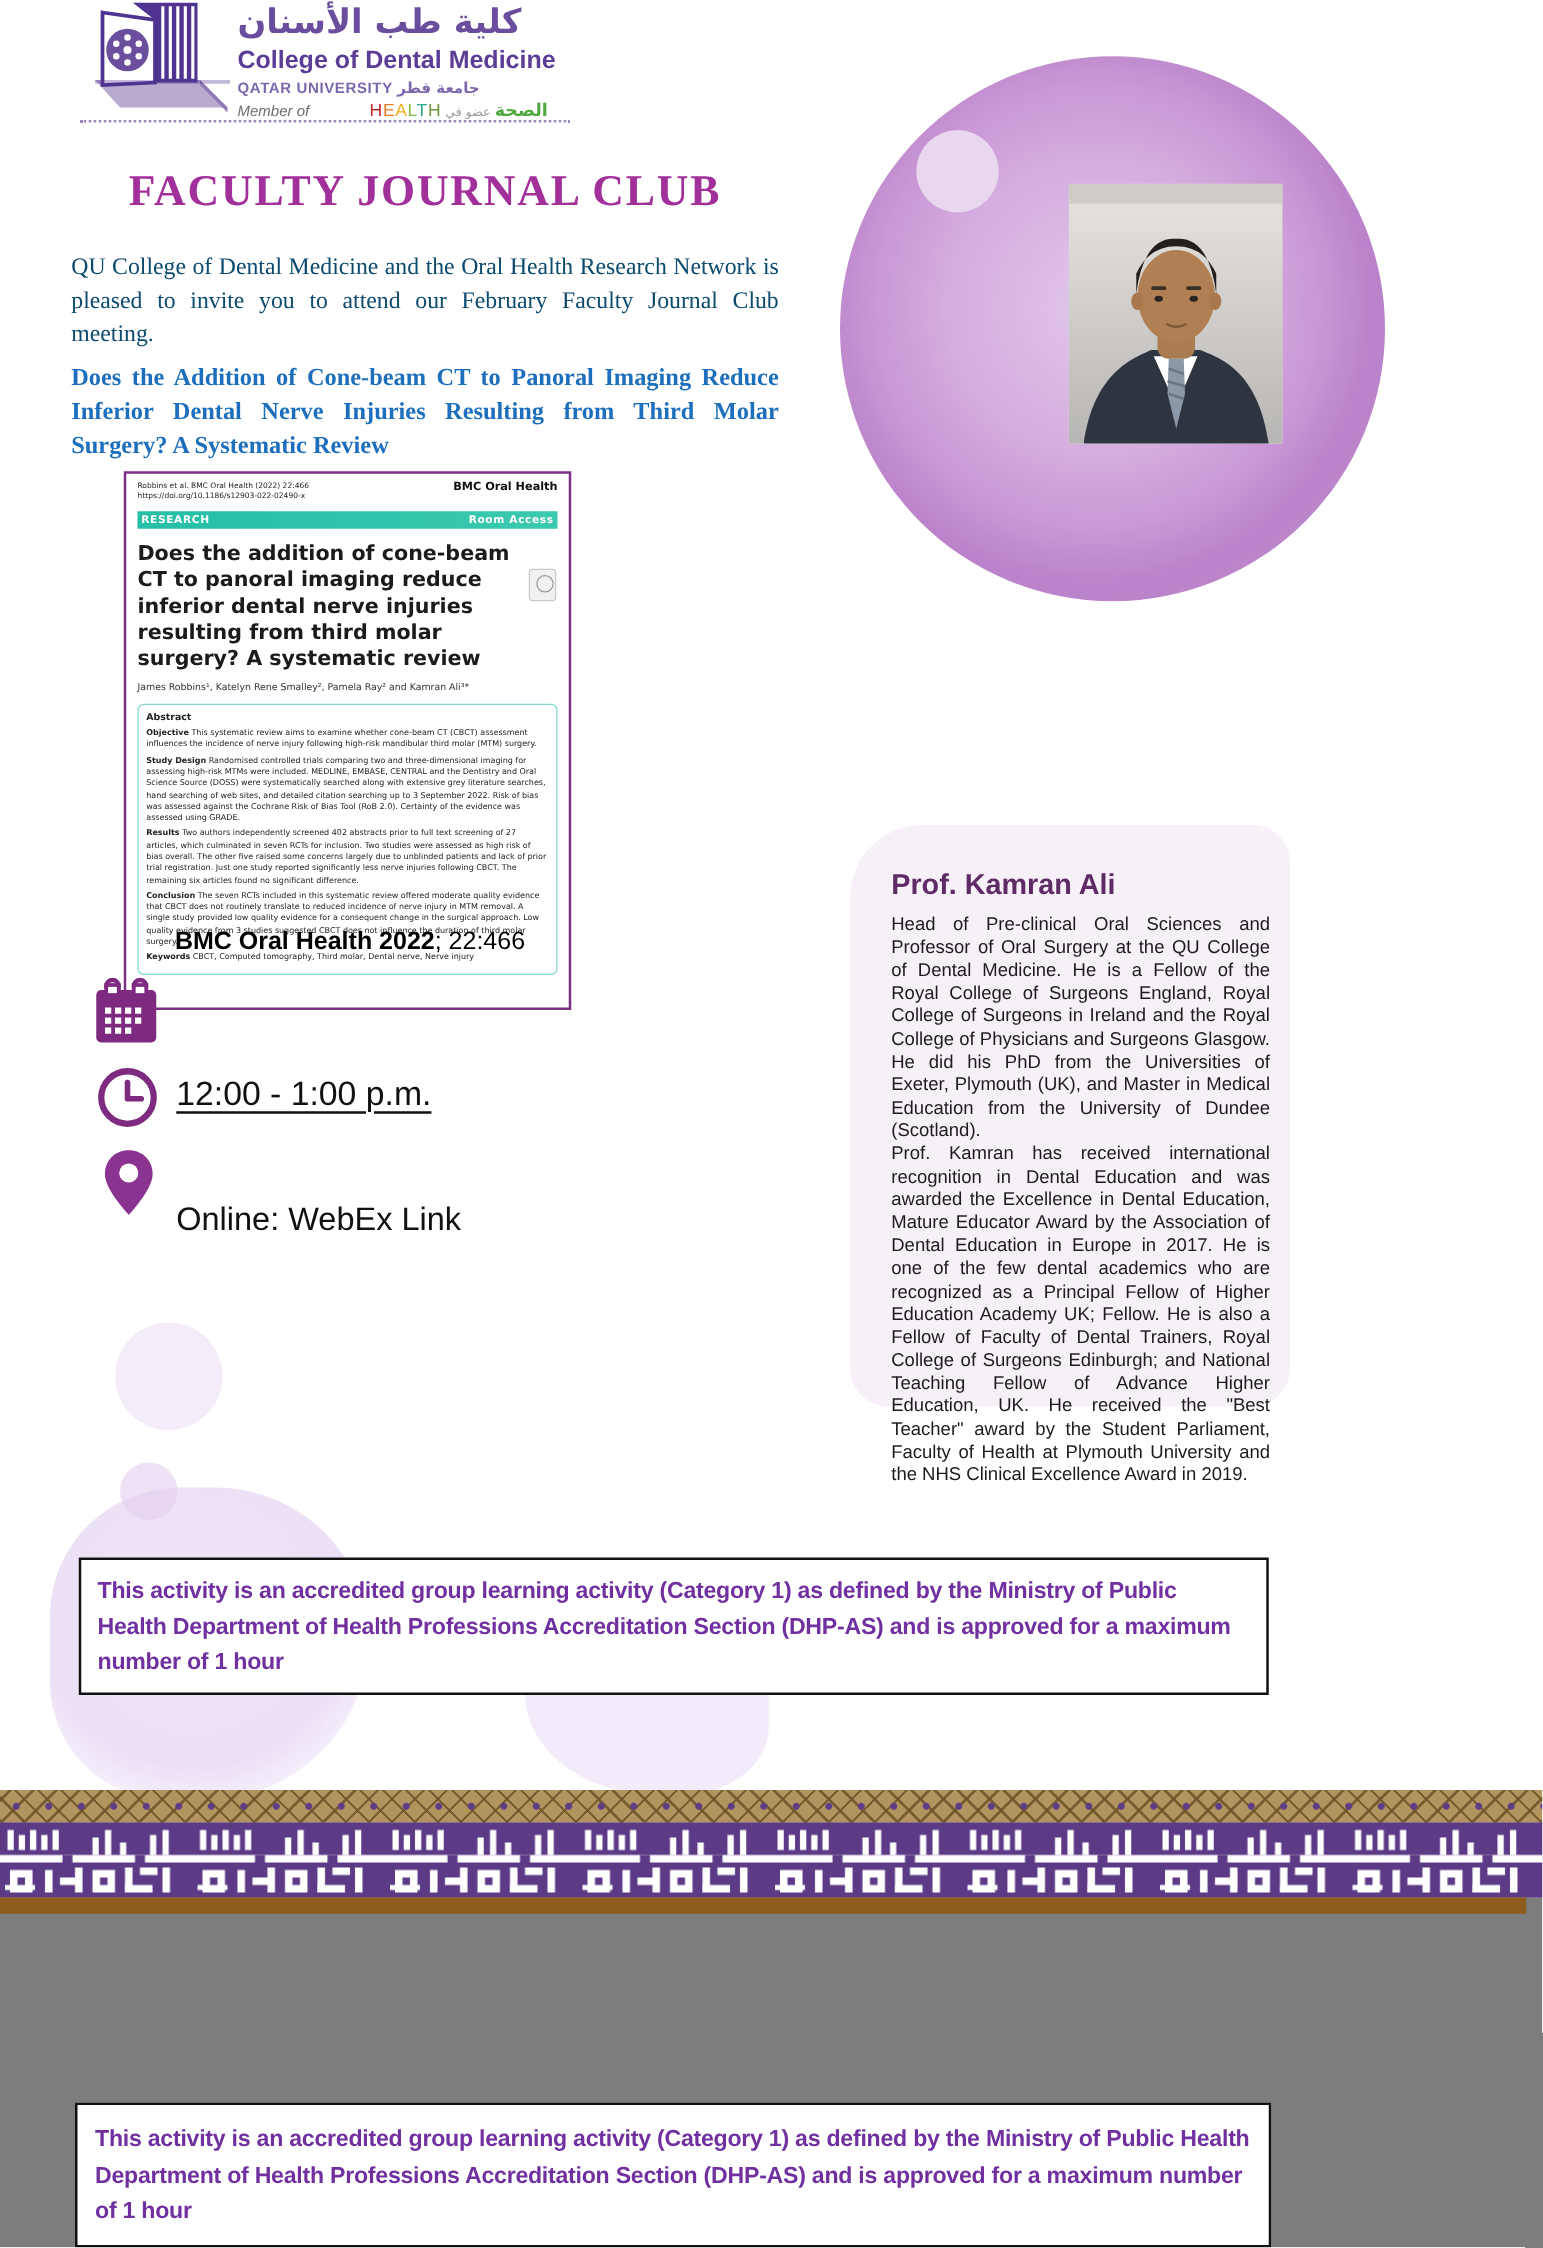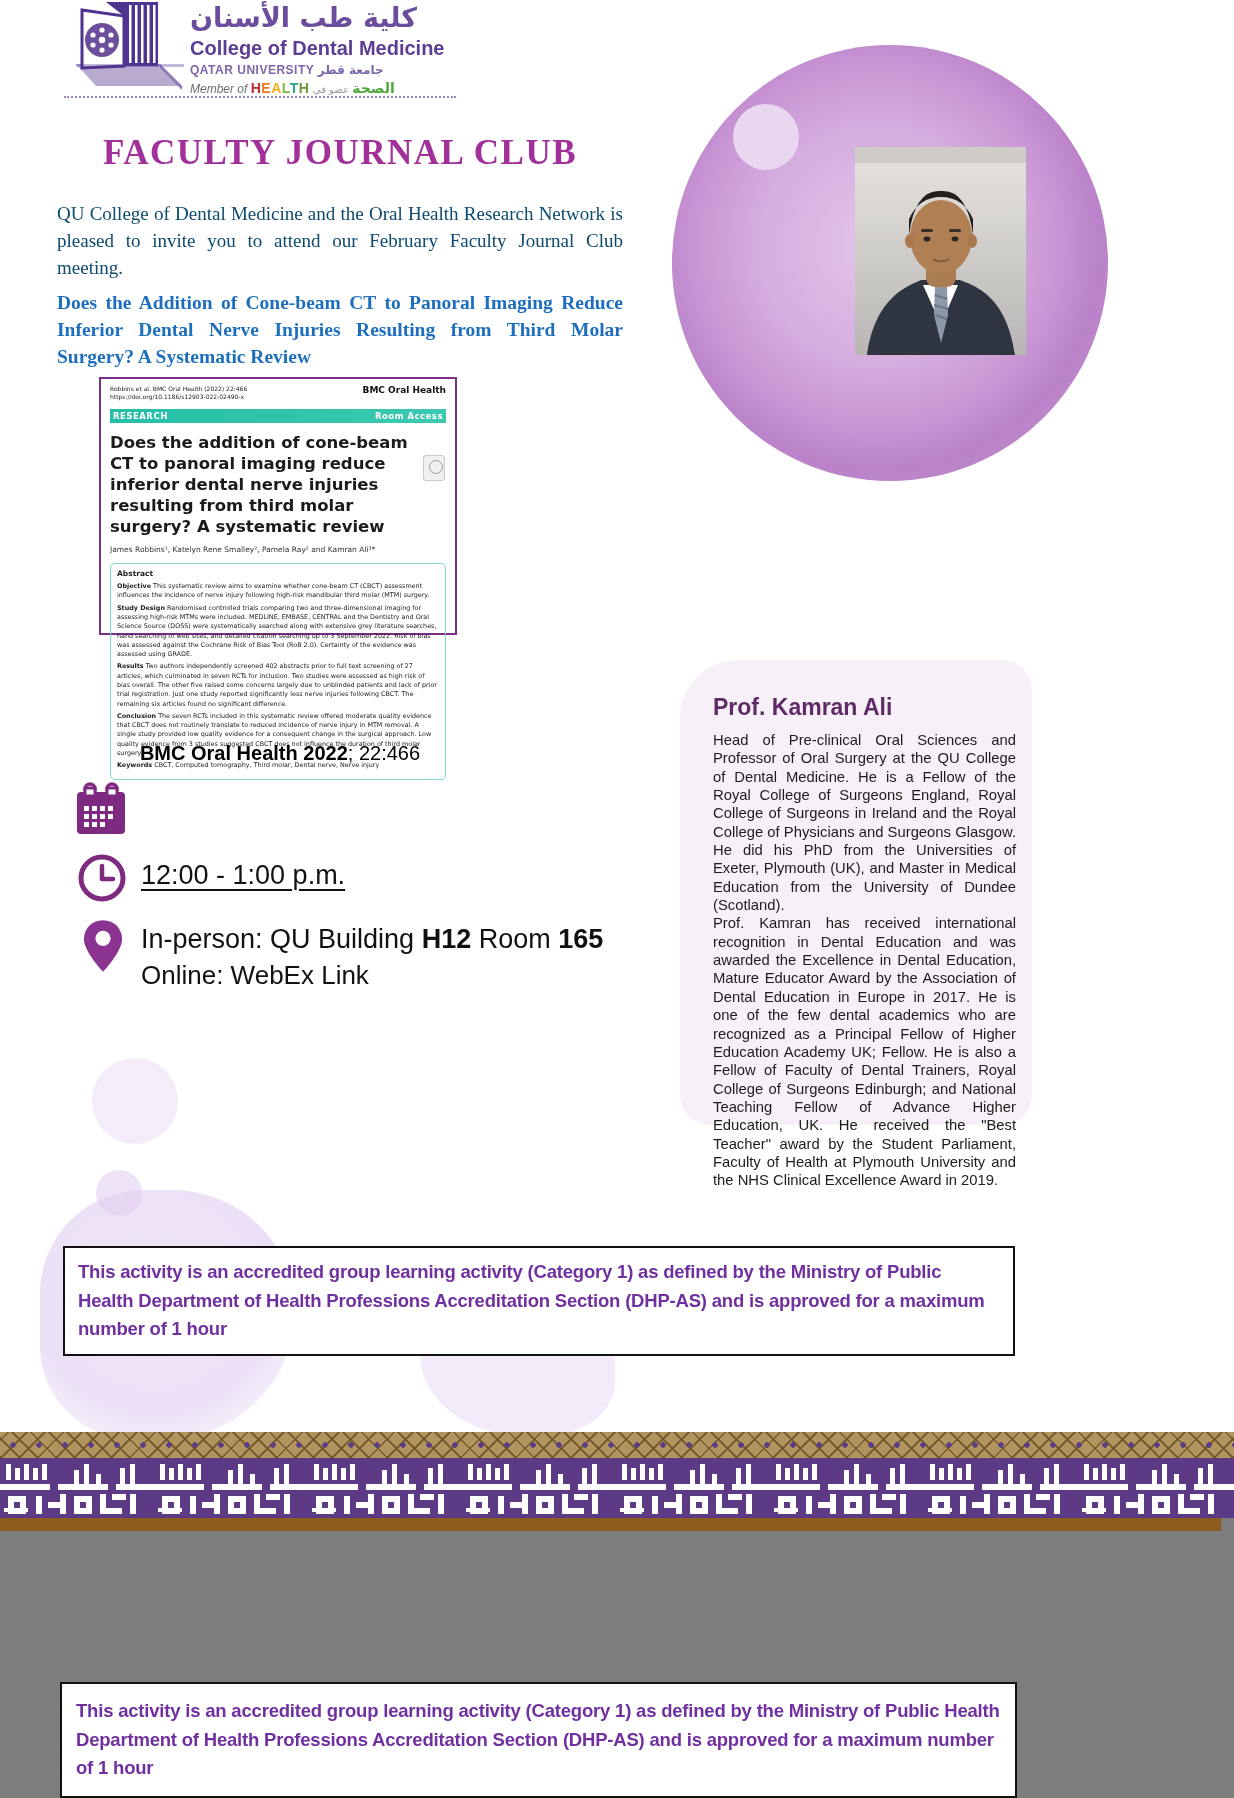--- a/index.html
+++ b/index.html
@@ -11,21 +11,21 @@
   .abs { position:absolute; }
 
   
   .logo-arabic { left:190px; top:2px; font-size:27px; font-weight:bold; color:#6B4D9E;
     font-family:"DejaVu Sans", sans-serif; }
   .logo-college { left:190px; top:37px; font-size:20px; font-weight:bold; color:#5C3D96; }
   .logo-univ { left:190px; top:63px; font-size:12px; font-weight:bold; color:#7C66AC; letter-spacing:0.5px; }
   .logo-univ .ar { font-family:"DejaVu Sans", sans-serif; letter-spacing:0; }
   .logo-member { left:190px; top:80px; font-size:12px; color:#6D6E71; }
   .logo-member .memberof { font-style:italic; }
-  .health { font-weight:bold; font-size:14px; letter-spacing:0.5px; }
+  .health { font-weight:normal; font-size:14px; letter-spacing:0.5px;margin-left:45px; }
   .health span:nth-child(1){color:#C1272D;} .health span:nth-child(2){color:#E87A21;}
   .health span:nth-child(3){color:#F2B01E;} .health span:nth-child(4){color:#7FB943;}
   .health span:nth-child(5){color:#28A88F;} .health span:nth-child(6){color:#71953C;}
   .health-ar { font-family:"DejaVu Sans", sans-serif; font-weight:bold; font-size:14px; color:#4FA83D; }
   .member-ar { font-family:"DejaVu Sans", sans-serif; font-size:10px; color:#9a9a9a; }
   .dotted-line { left:64px; top:96px; width:392px; border-top:2px dotted #9B87BB; }
 
   
   .blob-main { left:672px; top:45px; width:436px; height:436px; border-radius:50%;
     background: radial-gradient(circle at 47% 46%,
@@ -44,21 +44,21 @@
   
   .page-title { left:60px; top:133px; width:560px; text-align:center;
     font-family:"Liberation Serif", serif; font-weight:bold; font-size:35px;
     color:#A2309A; letter-spacing:1.5px; }
   .intro { left:57px; top:201px; width:566px; font-family:"Liberation Serif", serif;
     font-size:19px; line-height:1.42; color:#0c4a6e; text-align:justify; }
   .topic { left:57px; top:290px; width:566px; font-family:"Liberation Serif", serif;
     font-size:19.5px; line-height:1.38; font-weight:bold; color:#1D6FBD; text-align:justify; }
 
   
-  .paper { left:99px; top:377px; width:358px; height:258px; background:#fff;
+  .paper { left:99px; top:377px; width:358px; height:431px; background:#fff;
     border:2px solid #7B2F85; padding:6px 9px; font-family:"DejaVu Sans", sans-serif; }
   .paper-header { display:flex; justify-content:space-between; }
   .paper-h-left { font-size:6px; line-height:1.4; color:#222; }
   .paper-h-right { font-size:9px; font-weight:bold; color:#111; }
   .paper-bar { margin-top:7px; height:14px; background:linear-gradient(90deg,#25BEA6,#3BC9B0);
     color:#fff; display:flex; justify-content:space-between; align-items:center;
     padding:0 3px; font-size:8.5px; font-weight:bold; letter-spacing:0.5px; }
   .paper-title { margin-top:9px; width:302px; font-size:16.5px; line-height:1.28;
     font-weight:600; color:#1b1b1b; }
   .paper-badge { position:absolute; right:10px; top:76px; width:22px; height:26px;
@@ -247,23 +247,20 @@
   <svg class="abs icon-clock" width="50" height="50" viewBox="0 0 50 50">
     <circle cx="25" cy="25" r="21" fill="none" stroke="#7D2A80" stroke-width="5"></circle>
     <path d="M25,13 L25,26 L36,26" fill="none" stroke="#7D2A80" stroke-width="4.5" stroke-linecap="round" stroke-linejoin="round"></path>
   </svg>
   <div class="abs event-text time-text">12:00 - 1:00 p.m.</div>
 
   <svg class="abs icon-pin" width="42" height="56" viewBox="0 0 44 56">
     <path d="M22,1 C10,1 2,10 2,21 C2,34 22,55 22,55 C22,55 42,34 42,21 C42,10 34,1 22,1 Z" fill="#8A3390"></path>
     <circle cx="22" cy="20" r="8" fill="#ffffff"></circle>
   </svg>
-  <div class="abs event-text loc-line1">
-    <span>In-person: QU Building </span><span class="bold">H12</span><span> Room </span><span class="bold">165</span>
-  </div>
   <div class="abs event-text loc-line2">
     <span>Online: </span><span>WebEx Link</span>
   </div>
 
   <div class="abs bio-panel"></div>
   <div class="abs bio-name">Prof. Kamran Ali</div>
   <div class="abs bio-text">
     <p>Head of Pre-clinical Oral Sciences and Professor of Oral Surgery at the QU College of Dental Medicine. He is a Fellow of the Royal College of Surgeons England, Royal College of Surgeons in Ireland and the Royal College of Physicians and Surgeons Glasgow. He did his PhD from the Universities of Exeter, Plymouth (UK), and Master in Medical Education from the University of Dundee (Scotland).</p>
     <p>Prof. Kamran has received international recognition in Dental Education and was awarded the Excellence in Dental Education, Mature Educator Award by the Association of Dental Education in Europe in 2017. He is one of the few dental academics who are recognized as a Principal Fellow of Higher Education Academy UK; Fellow. He is also a Fellow of Faculty of Dental Trainers, Royal College of Surgeons Edinburgh; and National Teaching Fellow of Advance Higher Education, UK. He received the "Best Teacher" award by the Student Parliament, Faculty of Health at Plymouth University and the NHS Clinical Excellence Award in 2019.</p>
   </div>

